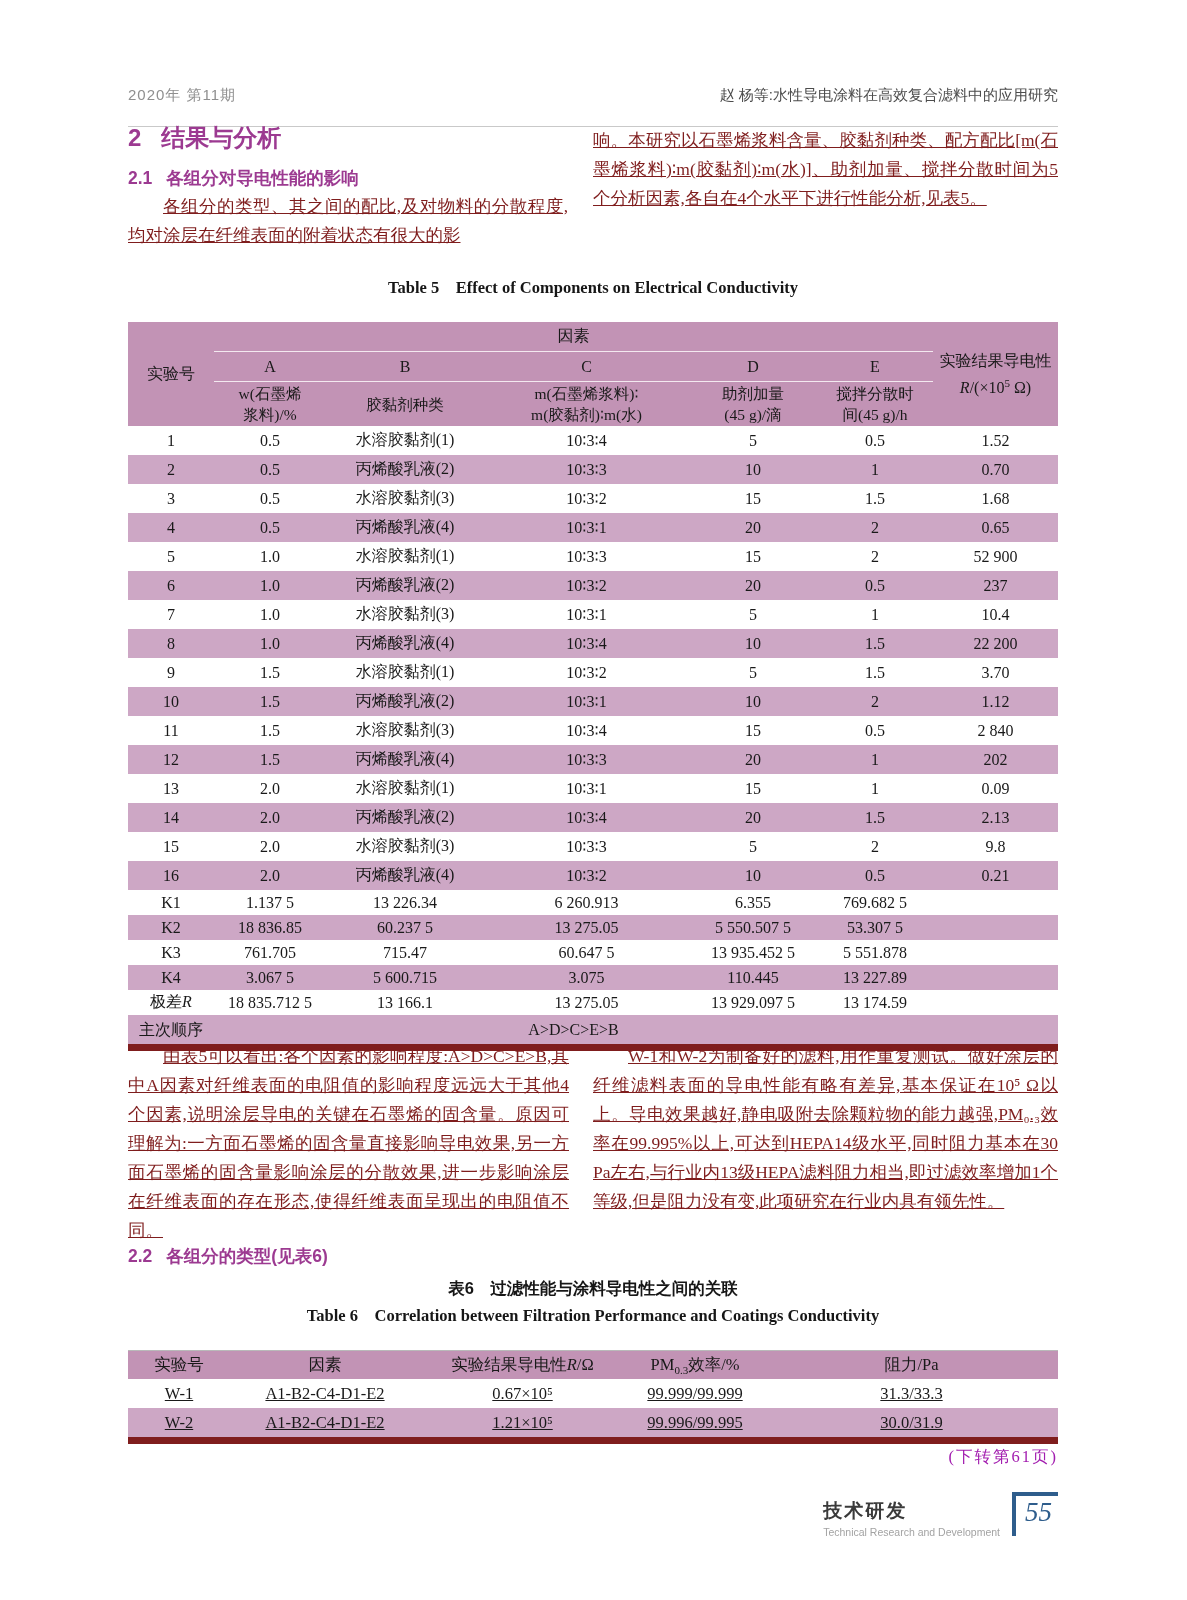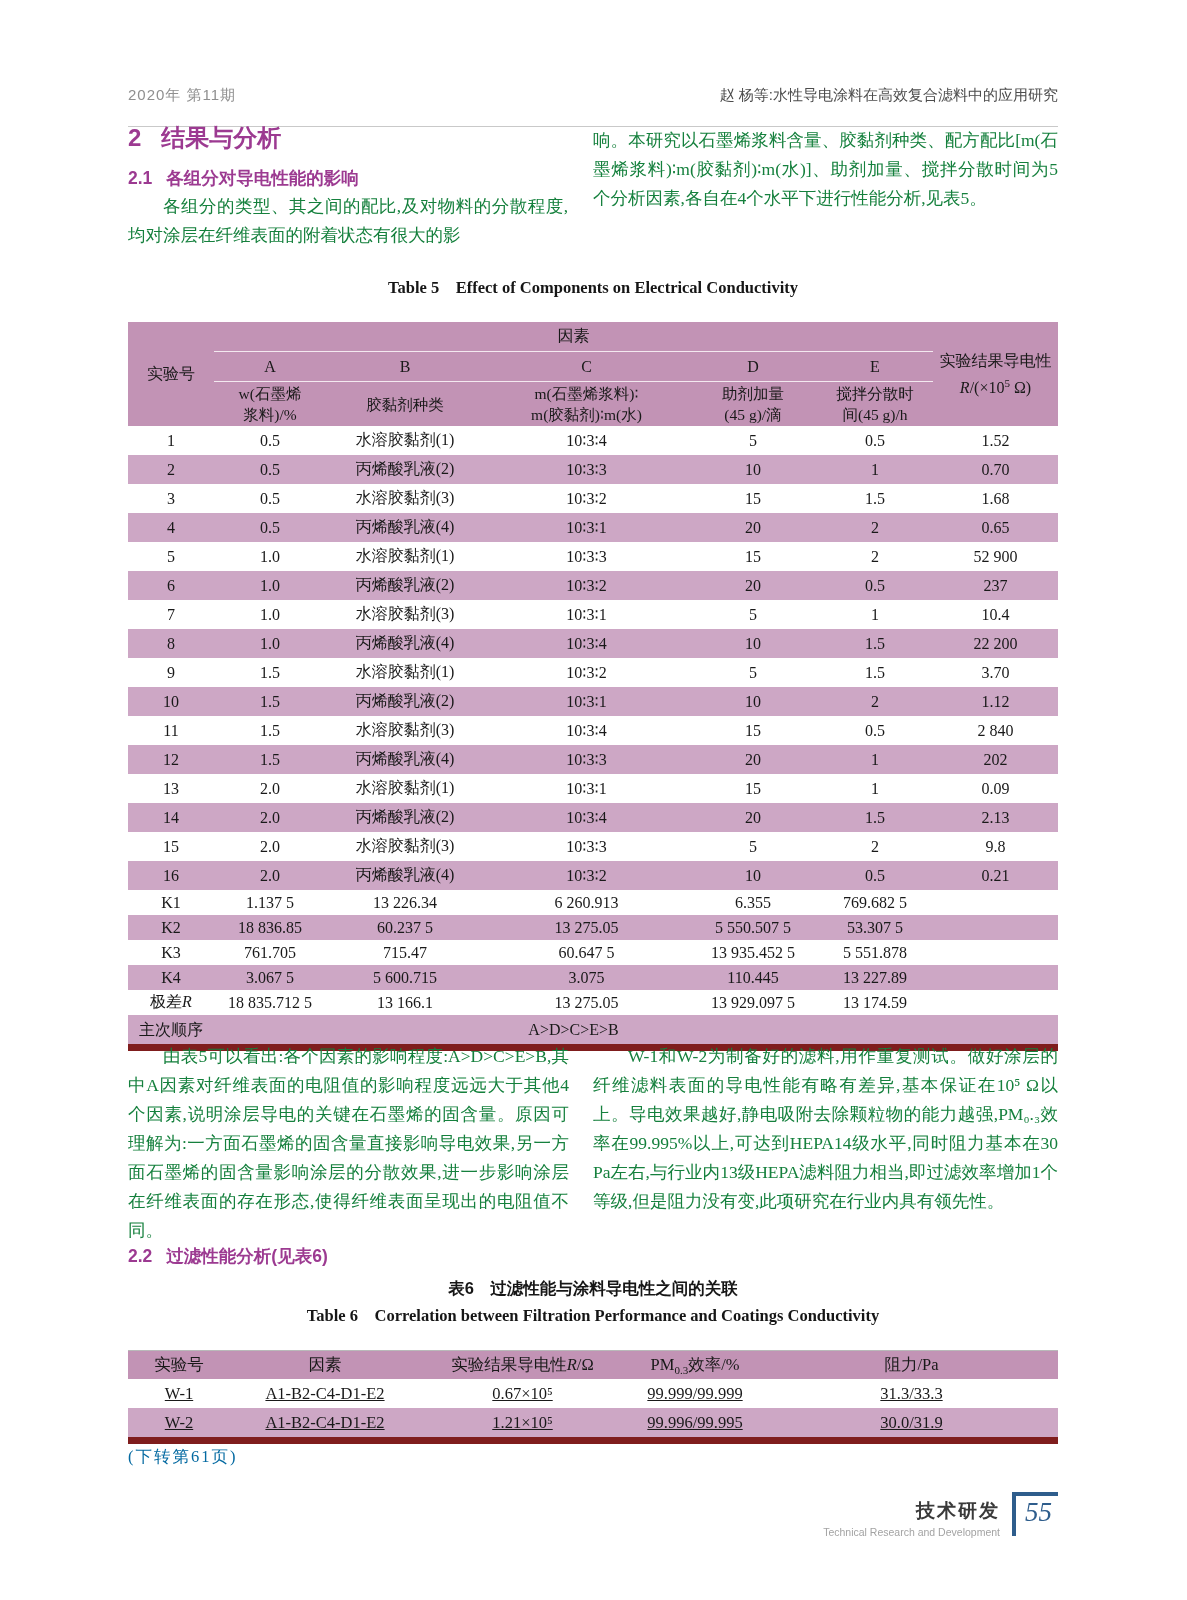--- a/index.html
+++ b/index.html
@@ -30,21 +30,21 @@
     position:absolute; left:128px;
     font-family:"Liberation Sans","DejaVu Sans",sans-serif;
     font-weight:bold; font-size:17.5px; color:var(--accent,#9c3a91);
   }
   .h3 .num{margin-right:14px;}
   #h21{top:166px;}
   #h22{top:1244px;}
   
   .para{
     position:absolute; font-size:17.5px; line-height:29px;
-    text-align:justify; color:#15803d;
+    text-align:justify; color:#7f1d1d;text-decoration:underline;
   }
   .indent{text-indent:2em;}
   #p1-left{left:128px; top:192px; width:440px;}
   #p1-right{left:593px; top:126px; width:465px;}
   #p2-left{left:128px; top:1042px; width:441px;}
   #p2-right{left:593px; top:1042px; width:465px;}
   
   .caption{position:absolute; left:128px; width:930px; text-align:center; font-weight:bold;}
   .caption .zh{font-family:"Liberation Sans","DejaVu Sans",sans-serif; font-size:16.5px; color:#161616;}
   .caption .en{font-family:"Liberation Serif","DejaVu Serif",serif; font-size:16.5px; color:#161616; margin-top:5px;}
@@ -73,24 +73,24 @@
   .t5-bottom{border-bottom:7px solid #7f1d1d;text-decoration:underline;}
   
   .t6{position:absolute; left:128px; top:1350px; width:930px; font-size:16.5px; color:#191919;
       border-top:1px solid #b9b9b9;}
   .t6-row{display:grid; grid-template-columns:102px 190px 205px 140px 293px;
     height:29px; align-items:center; text-align:center;}
   .t6-header{background:var(--thead,#c293b5); height:28px;}
   sub{font-size:11px;} sup{font-size:11px;}
   
   .continuation{position:absolute; left:128px; top:1446px; width:930px;
-    text-align:left; font-size:16.5px; color:#0369a1; letter-spacing:2px;}
+    text-align:right; font-size:16.5px; color:#a21caf; letter-spacing:2px;}
   .footer{position:absolute; top:1492px; left:128px; width:930px;
     display:flex; justify-content:flex-end; align-items:flex-start;}
-  .footer .coltext{text-align:right; margin-right:12px; padding-top:6px;margin-left:14px;}
+  .footer .coltext{text-align:left; margin-right:12px; padding-top:6px;margin-left:14px;}
   .footer .col-zh{font-family:"Liberation Sans","DejaVu Sans",sans-serif;
     font-weight:bold; font-size:19px; color:#3a3a3a; letter-spacing:2px;}
   .footer .col-en{font-family:"Liberation Sans","DejaVu Sans",sans-serif;
     font-size:10.5px; color:#a3a3a3; margin-top:2px;}
   .footer .pagenum-box{
     border-top:4px solid var(--pageblue,#2e5d8c);
     border-left:4px solid var(--pageblue,#2e5d8c);
     padding:1px 6px 8px 9px;}
   .footer .pagenum{
     font-family:"Liberation Serif","DejaVu Serif",serif;
@@ -338,21 +338,21 @@
     <div class="t5-order stripe t5-bottom">
       <span class="olabel">主次顺序</span>
       <span class="ovalue">A&gt;D&gt;C&gt;E&gt;B</span>
     </div>
   </div>
 
   <div class="para indent" id="p2-left">由表5可以看出:各个因素的影响程度:A&gt;D&gt;C&gt;E&gt;B,其中A因素对纤维表面的电阻值的影响程度远远大于其他4个因素,说明涂层导电的关键在石墨烯的固含量。原因可理解为:一方面石墨烯的固含量直接影响导电效果,另一方面石墨烯的固含量影响涂层的分散效果,进一步影响涂层在纤维表面的存在形态,使得纤维表面呈现出的电阻值不同。</div>
   <div class="para indent" id="p2-right">W-1和W-2为制备好的滤料,用作重复测试。做好涂层的纤维滤料表面的导电性能有略有差异,基本保证在10⁵ Ω以上。导电效果越好,静电吸附去除颗粒物的能力越强,PM₀.₃效率在99.995%以上,可达到HEPA14级水平,同时阻力基本在30 Pa左右,与行业内13级HEPA滤料阻力相当,即过滤效率增加1个等级,但是阻力没有变,此项研究在行业内具有领先性。</div>
 
   <div class="h3" id="h22">
-    <span class="num">2.2</span><span>过滤性能分析(见表6)</span>
+    <span class="num">2.2</span><span>各组分的类型(见表6)</span>
   </div>
 
   <div class="caption" id="t6-caption">
     <div class="zh">表6　过滤性能与涂料导电性之间的关联</div>
     <div class="en">Table 6　Correlation between Filtration Performance and Coatings Conductivity</div>
   </div>
 
   <div class="t6">
     <div class="t6-row t6-header">
       <div>实验号</div>

